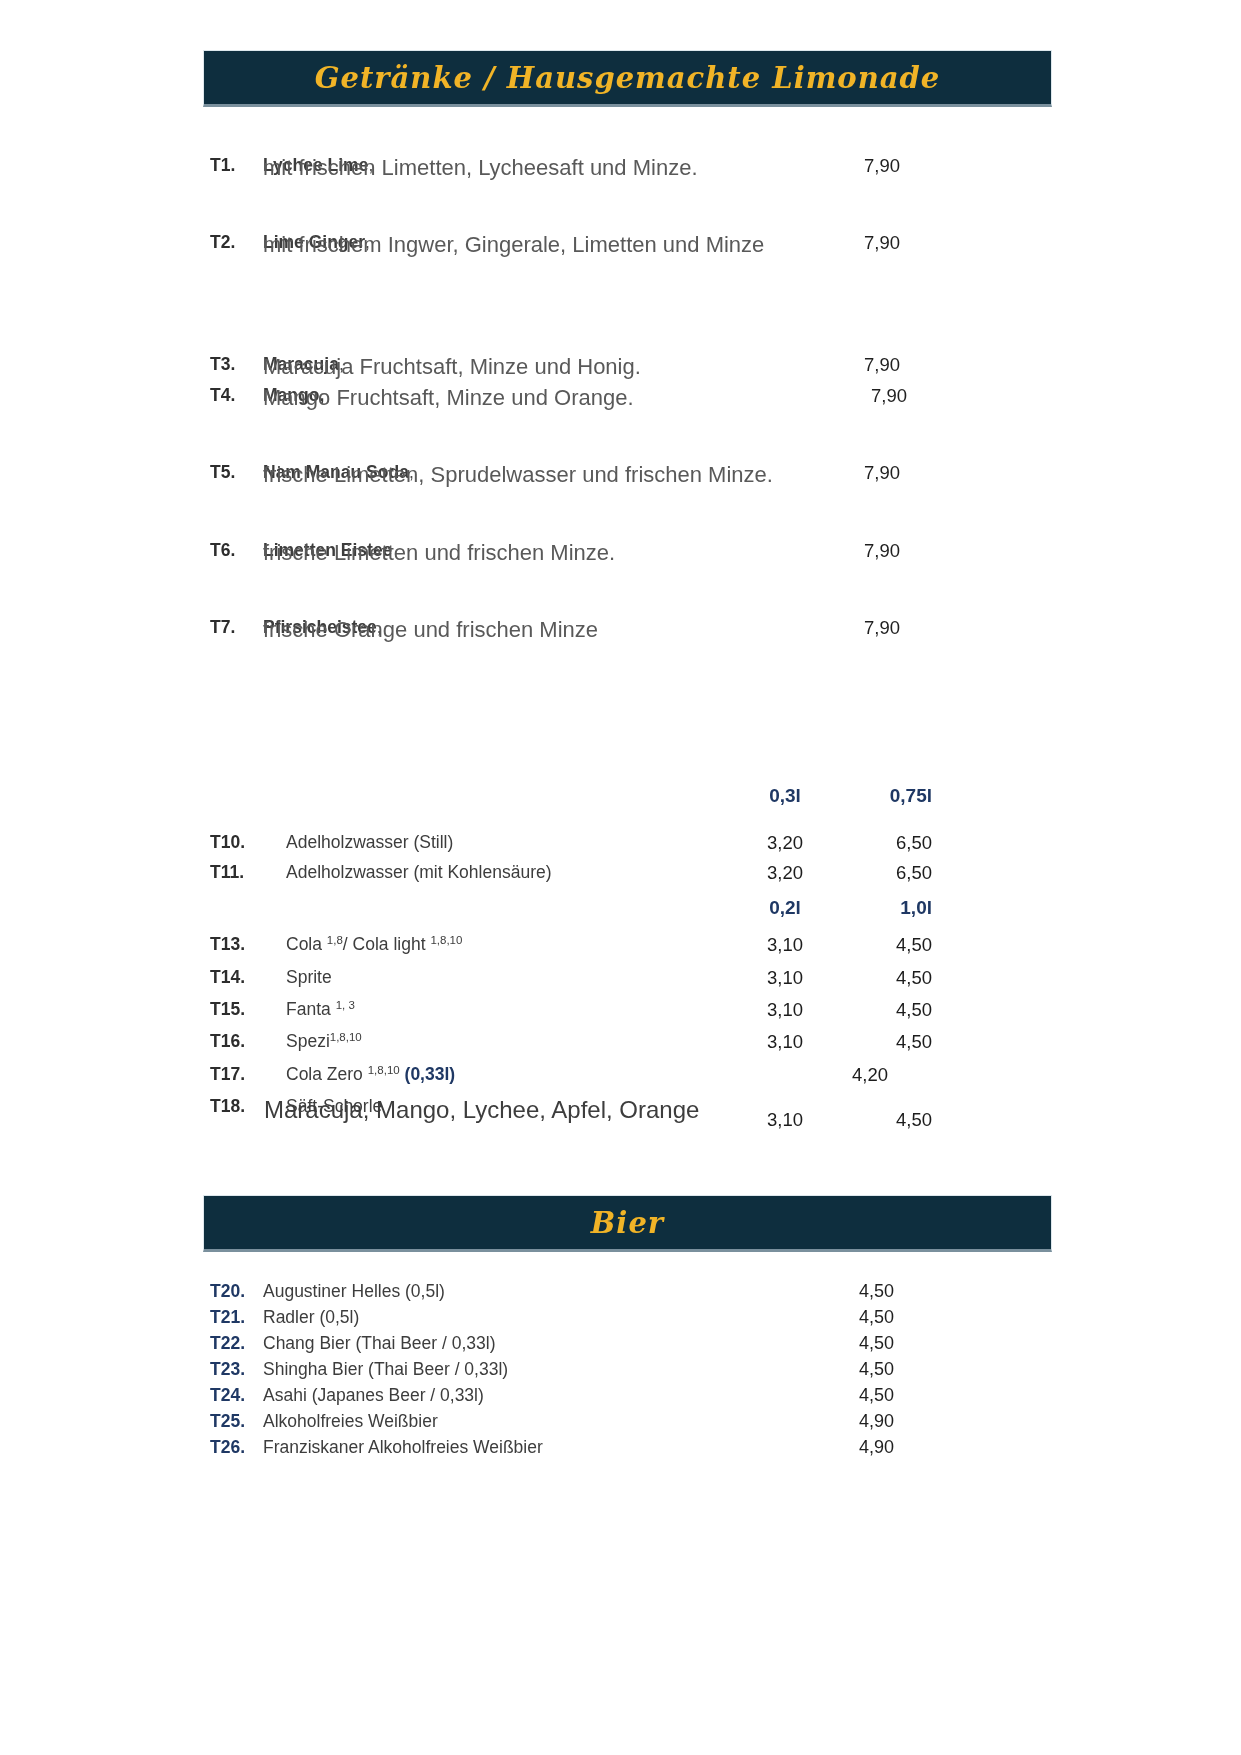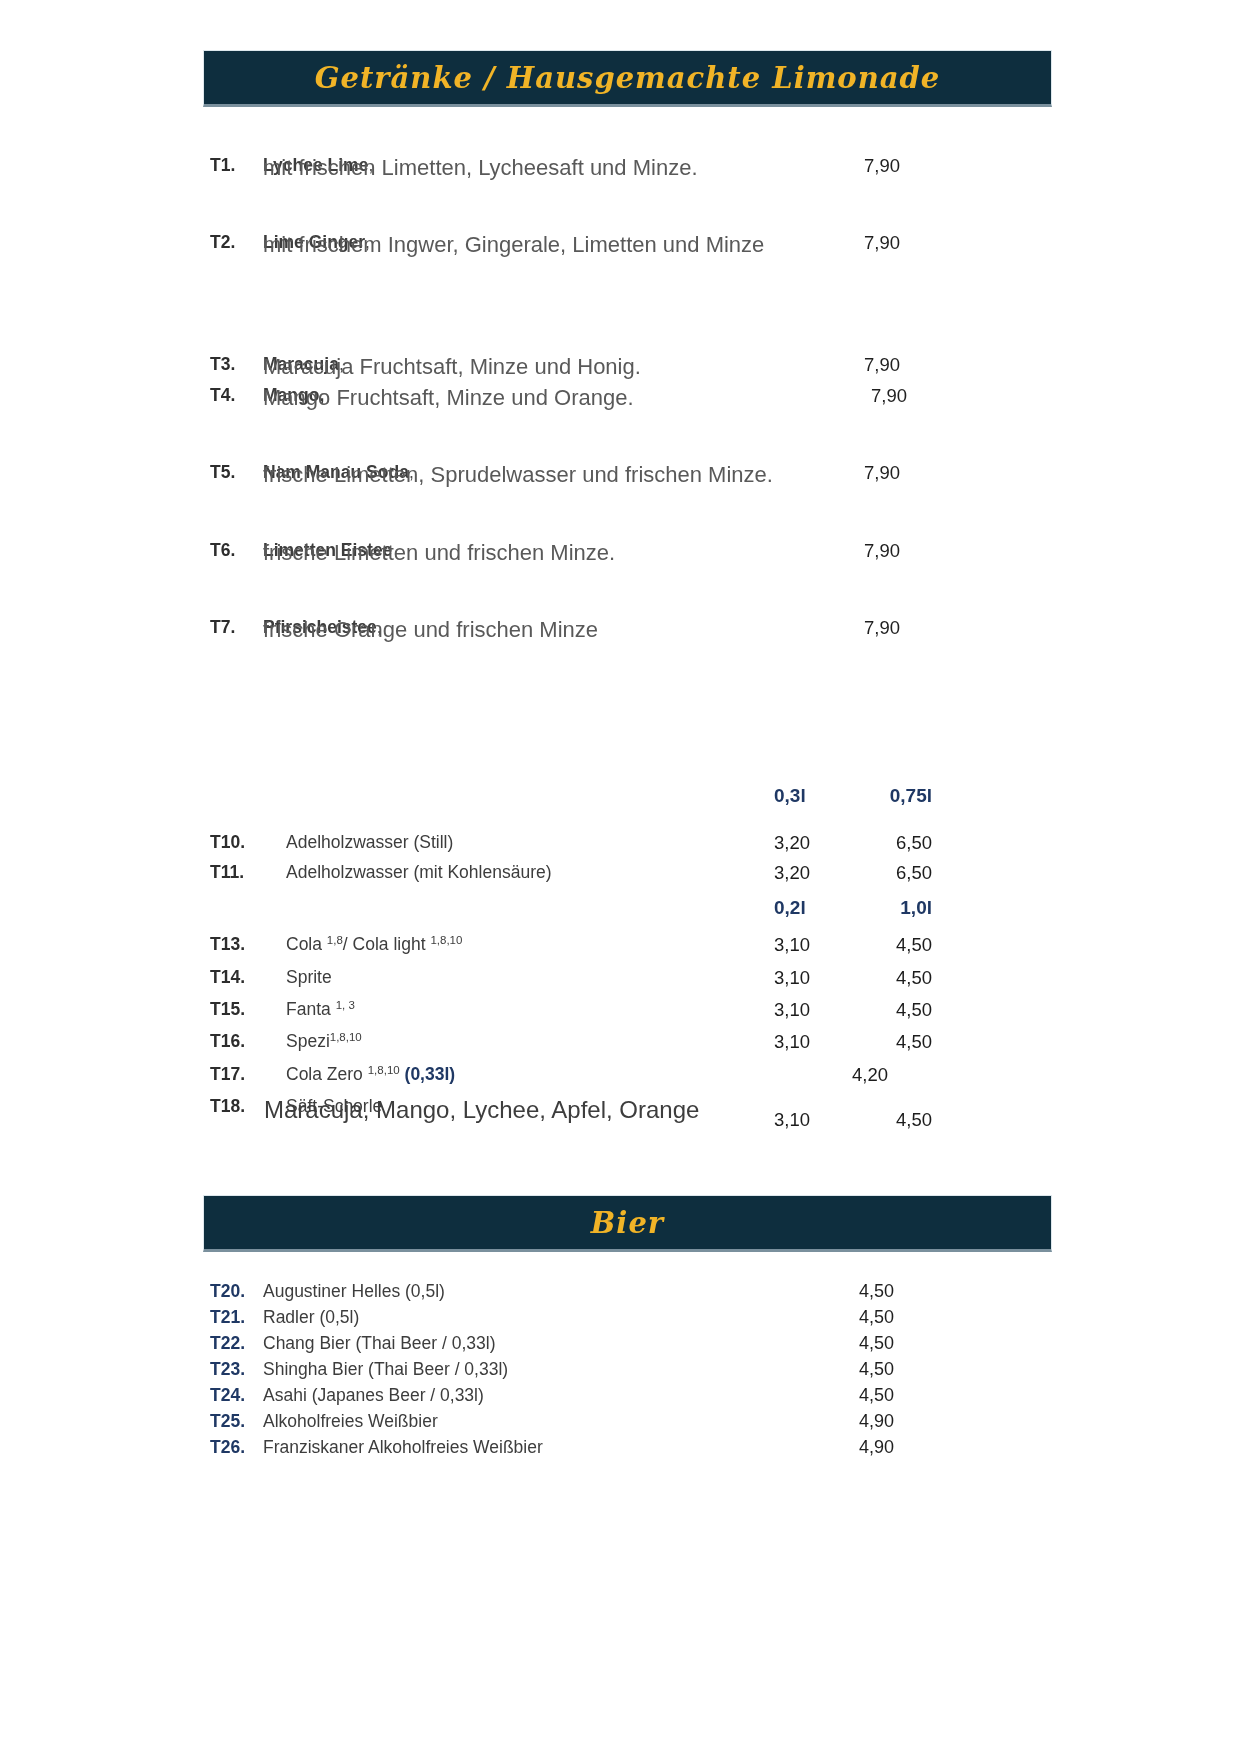--- a/index.html
+++ b/index.html
@@ -32,21 +32,21 @@
   .num{left:210px; font-weight:bold; color:#2d2d2d; font-size:17.5px;}
   .title{left:263px; font-weight:bold; color:#3d3d3d; font-size:17.5px;}
   .title .rest{font-weight:normal; color:#4a4a4a;}
   .desc{left:263px; top:37px; color:#595959; font-size:22px;}
   .price1{right:341px; font-size:18.5px; color:#1f1f1f;}
 
   .nm{left:268px; color:#3d3d3d; font-size:17.5px;margin-left:18px;}
   .nm2{left:256px; top:25px; color:#3d3d3d; font-size:24px;margin-left:8px;}
   .sup{font-size:11.5px; position:relative; top:-6px;}
   .blue{color:var(--accent-blue,#1f3864); font-weight:bold;}
-  .pcol1{right:377px; width:90px; text-align:left; font-size:18.5px; color:#1c1c1c;}
+  .pcol1{right:411px; width:90px; text-align:center; font-size:18.5px; color:#1c1c1c;}
   .pcol2{right:309px; width:90px; text-align:right; font-size:18.5px; color:#1c1c1c;}
   .hdr{font-weight:bold; color:var(--accent-blue,#1f3864); font-size:19px;}
   .pcenter{right:353px; width:90px; text-align:right; font-size:18.5px; color:#1c1c1c;}
 
   .bnum{left:210px; font-weight:bold; color:var(--accent-blue,#1f3864); font-size:17.5px;}
   .bnm{left:263px; color:#3d3d3d; font-size:17.5px;}
   .bprice{right:347px; font-size:18px; color:#1f1f1f;}
 
   .footer-line{position:absolute; top:1692px; left:594px; width:69px; height:0; border-top:2px solid #b3b3b3;}
   .page-number{position:absolute; top:1700px; left:594px; width:69px; text-align:center; font-size:19px; color:#111111;}

